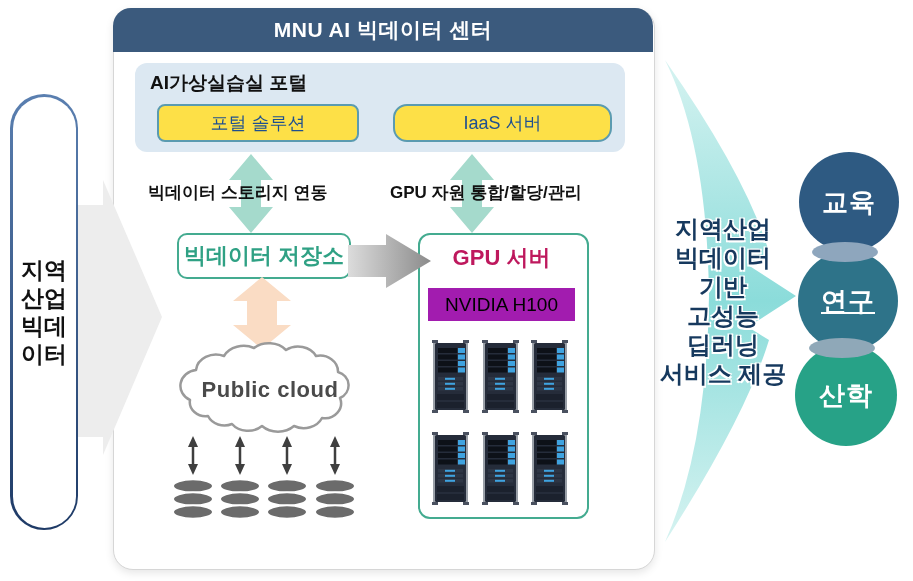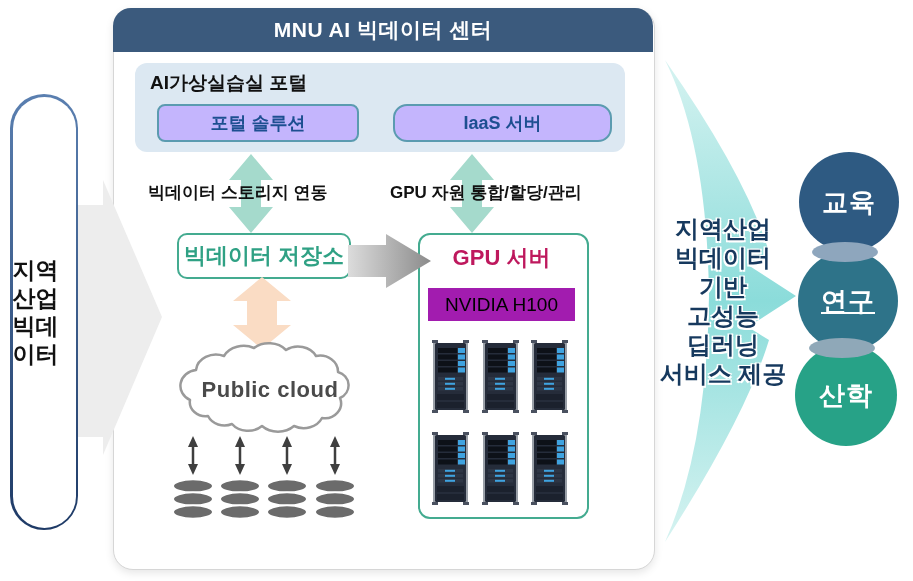--- a/index.html
+++ b/index.html
@@ -23,22 +23,22 @@
   }
   .portal-panel {
     left:135px; top:63px; width:490px; height:89px;
     background:#dce8f2; border-radius:12px;
   }
   .portal-title {
     left:135px; top:70px; width:490px; 
     font-size:19px; font-weight:bold; color:#111111;margin-left:15px;
   }
   .portal-sub {
-    height:34px; background:#c4b5fd; border:2px solid #5b9bb0;
-    border-radius:8px; color:#1d4f91; font-size:18px; font-weight:bold;
+    height:34px; background:#fde047; border:2px solid #5b9bb0;
+    border-radius:8px; color:#1d4f91; font-size:18px; font-weight:normal;
   }
   .portal-sub.one { left:157px; top:104px; width:198px; }
   .portal-sub.two { left:393px; top:104px; width:215px;border-radius:14px; }
 
   .link-label {
     top:181px; font-size:17px; font-weight:bold; color:#111111;
     white-space:nowrap;
   }
   .link-label.left  { left:148px; width:220px; }
   .link-label.right { left:390px; width:220px; }
@@ -67,21 +67,21 @@
   }
 
   
   .pill-wrap {
     left:10px; top:94px; width:68px; height:436px;
     background:linear-gradient(#5a7fb0,#1e3a66); border-radius:36px; padding:0;
   }
   .pill-inner {
     position:absolute; left:2.5px; top:2.5px; width:63px; height:431px;
     background:#ffffff; border-radius:34px;
-    display:flex; flex-direction:column; justify-content:center;
+    display:flex; flex-direction:column; align-items:center; justify-content:center;
     font-size:23px; font-weight:bold; color:#111111; line-height:28px;
   }
 
   
   .output-text {
     left:655px; top:214px; width:136px; text-align:center;
     font-size:24px; font-weight:bold; color:#16395e; line-height:29px;
     white-space:nowrap;
     text-shadow:-1.5px -1.5px 0 #fff, 1.5px -1.5px 0 #fff,
                 -1.5px 1.5px 0 #fff, 1.5px 1.5px 0 #fff;

